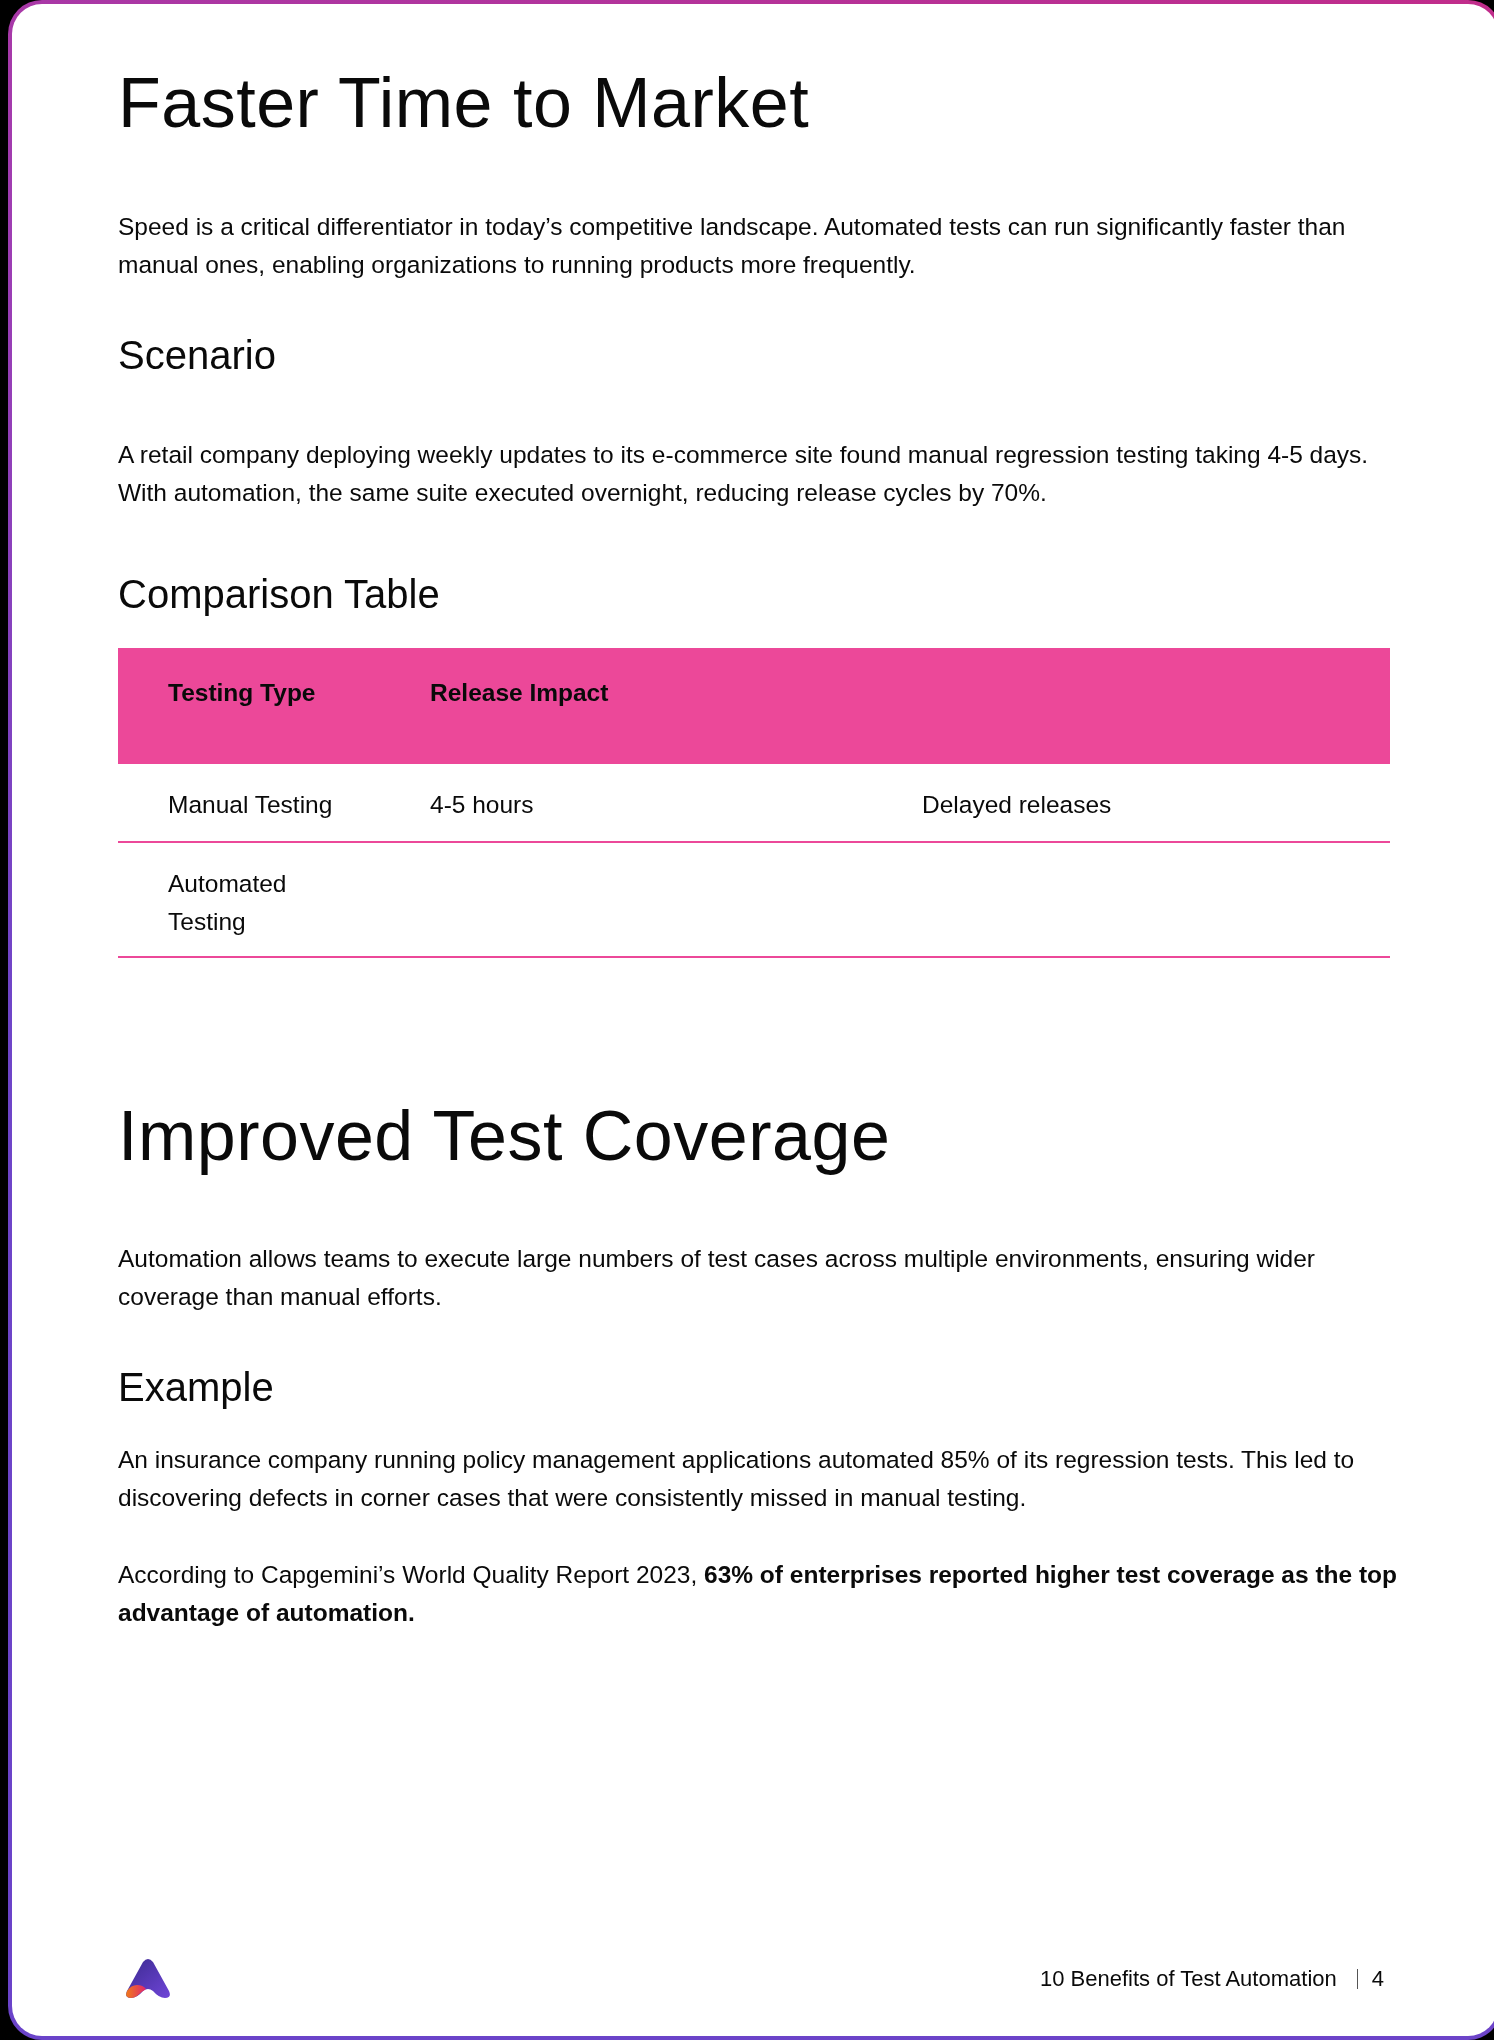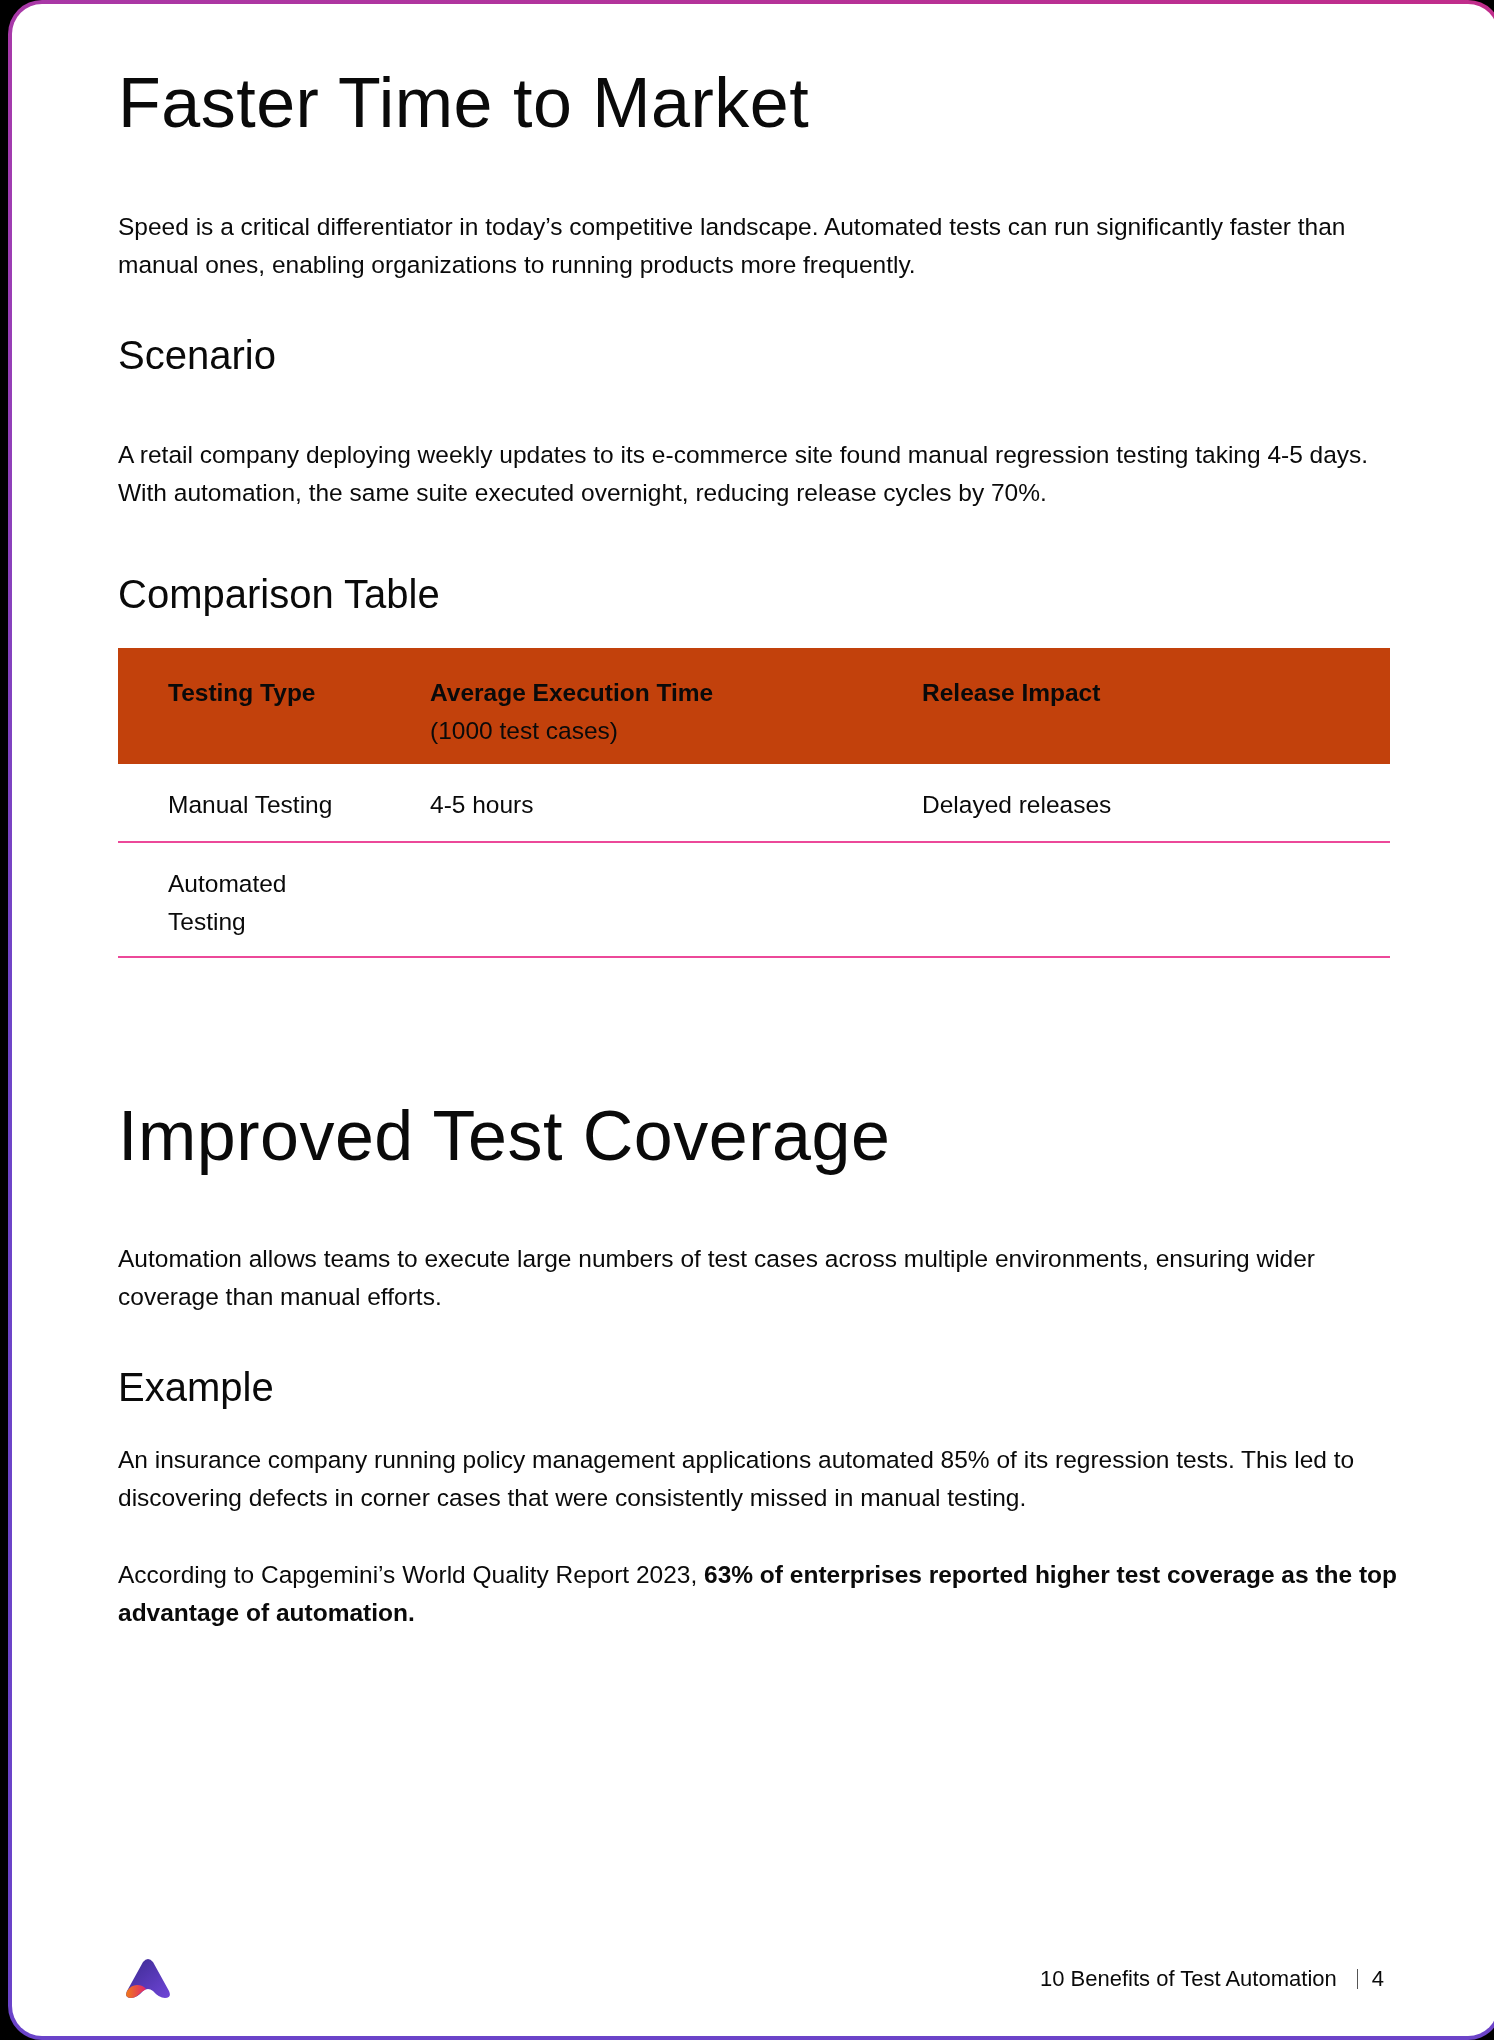--- a/index.html
+++ b/index.html
@@ -56,21 +56,21 @@
     .table {
       position: absolute;
       left: 0;
       top: 644px;
       width: 1272px;
       font-size: 24.5px;
       line-height: 38px;
     }
     .thead {
       display: flex;
-      background: #c2410c;
+      background: #ec4899;
       height: 116px;
       padding-top: 26px;
     }
     .tr {
       display: flex;
       border-bottom: 2px solid #ec4899;
     }
     .tr.r1 { height: 79px; padding-top: 22px; }
     .tr.r2 { height: 115px; padding-top: 22px; }
     .c1 { width: 312px; padding-left: 50px; }
@@ -116,24 +116,20 @@
 
       <p class="body" style="top:405px;margin-top:27px;">A retail company deploying weekly updates to its e-commerce site found manual regression testing taking 4-5 days. With automation, the same suite executed overnight, reducing release cycles by 70%.</p>
 
       <h2 class="sub-title" style="top:570px;">Comparison Table</h2>
 
       <div class="table">
         <div class="thead">
           <div class="th c1">
             <span>Testing Type</span>
           </div>
-          <div class="th c2">
-            <span>Average Execution Time</span>
-            <span class="th-sub">(1000 test cases)</span>
-          </div>
           <div class="th c3">
             <span>Release Impact</span>
           </div>
         </div>
         <div class="tr r1">
           <div class="c1">Manual Testing</div>
           <div class="c2">4-5 hours</div>
           <div class="c3">Delayed releases</div>
         </div>
         <div class="tr r2">

